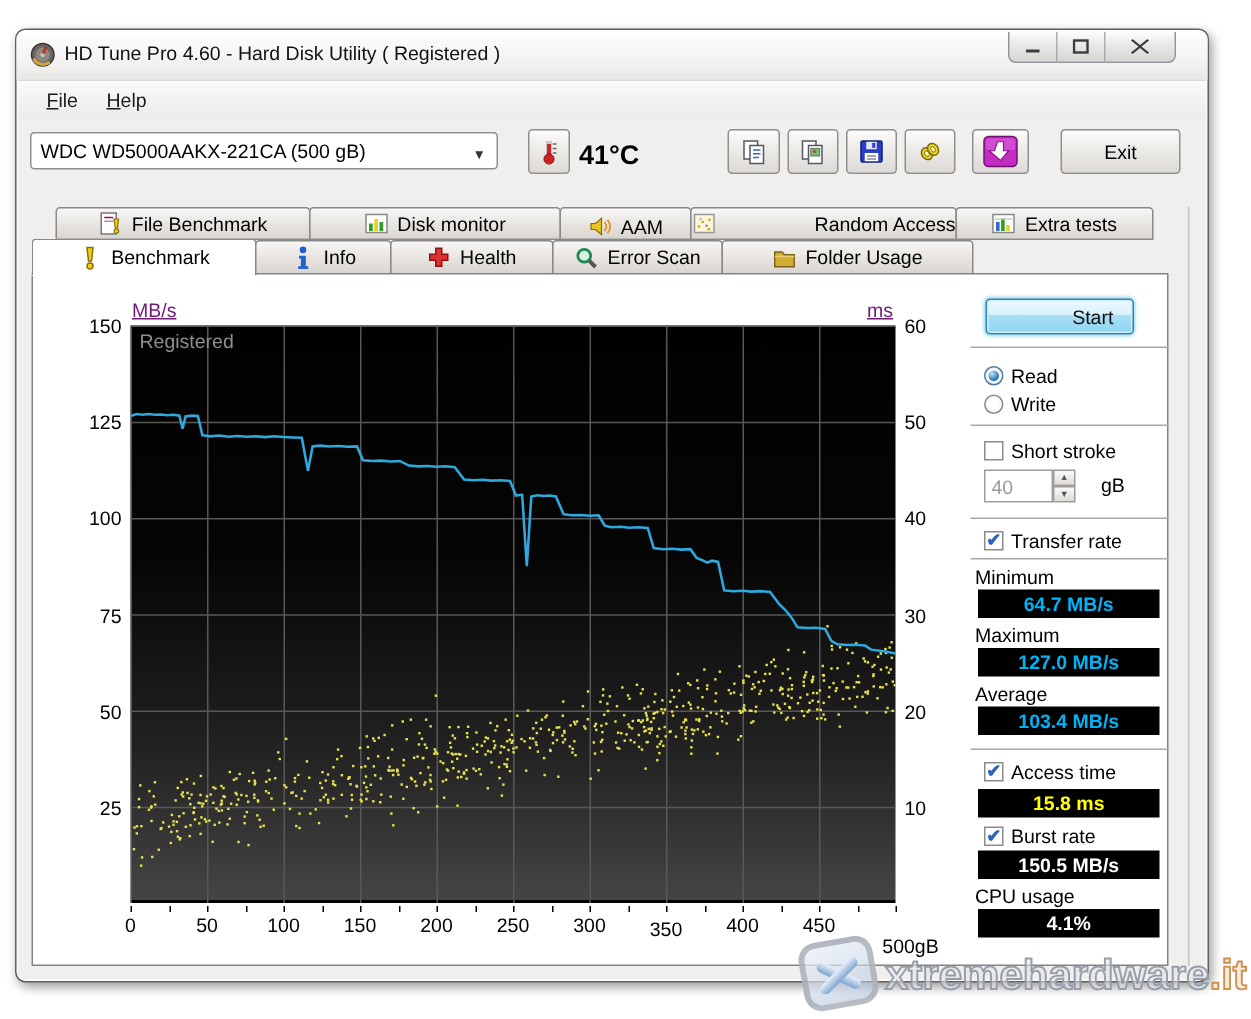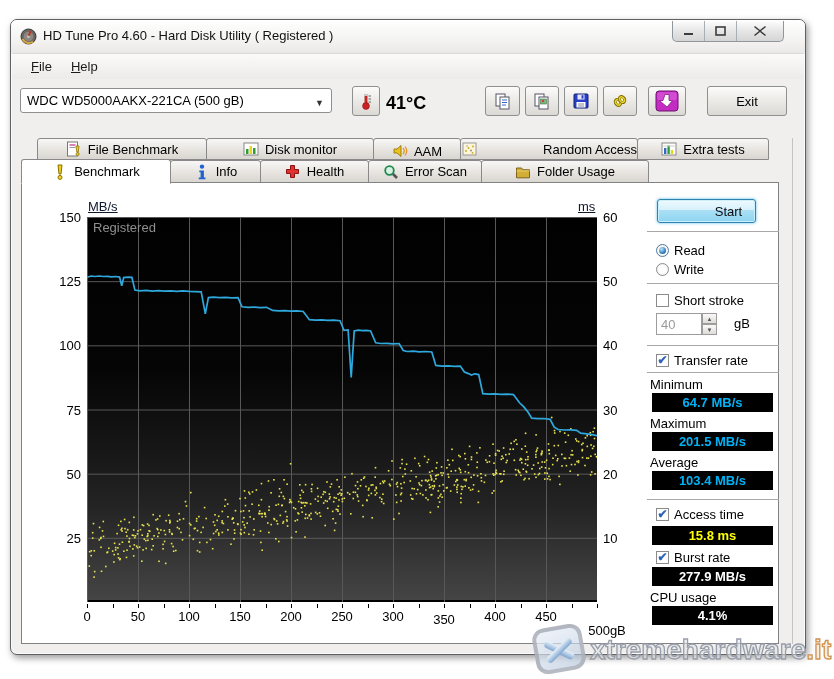--- a/index.html
+++ b/index.html
@@ -49,21 +49,21 @@
 
   
   #content{position:absolute;left:10px;top:162px;width:758px;height:462px;background:#fff;
     border:1px solid #828282;z-index:5;}
   #right-bevel{position:absolute;left:781px;top:118px;width:1px;height:506px;background:#c6c3bf;}
 
   
   #plot{position:absolute;left:65px;top:34px;width:510px;height:385px;
     background:linear-gradient(180deg,#010101 0%,#050505 40%,#232323 75%,#454545 100%);
     border-bottom:2px solid #000;}
-  .ax-unit{position:absolute;font-size:13px;color:#0f172a;text-decoration:underline;}
+  .ax-unit{position:absolute;font-size:13px;color:#701a75;text-decoration:underline;}
   .ylab{position:absolute;font-size:13px;color:#000;width:40px;}
   .ylab.left{text-align:right;}
   .xlab{position:absolute;font-size:13px;color:#000;transform:translateX(-50%);white-space:nowrap;}
   .xtick{position:absolute;width:1px;height:4px;background:#000;}
   #overlay-text{position:absolute;left:71px;top:37px;font-size:13px;color:#8f8f8f;z-index:3;}
 
   
   .divider{position:absolute;left:625px;width:132px;height:1px;background:#a8a8a8;}
   #start-btn{position:absolute;left:635px;top:16px;width:99px;height:24px;border:1px solid #2e84ae;
     border-radius:3px;background:linear-gradient(#eef9fe 0%,#d7f1fc 45%,#abe0f6 46%,#8ed4f1 100%);
@@ -1135,35 +1135,35 @@
 
     <div class="ctl-row" style="top:170px;">
       <span class="checkbox checked"></span>
       <span>Transfer rate</span>
     </div>
     <div class="divider" style="top:189px;"></div>
 
     <div class="plabel" style="top:194px;">Minimum</div>
     <div class="vbox" style="top: 210px; color: rgb(0, 178, 245);" id="vbox-min">64.7 MB/s</div>
     <div class="plabel" style="top:233px;">Maximum</div>
-    <div class="vbox" style="top: 249px; color: rgb(0, 178, 245);" id="vbox-max">201.5 MB/s</div>
+    <div class="vbox" style="top: 249px; color: rgb(0, 178, 245);" id="vbox-max">127.0 MB/s</div>
     <div class="plabel" style="top:272px;">Average</div>
     <div class="vbox" style="top: 288px; color: rgb(0, 178, 245);" id="vbox-avg">103.4 MB/s</div>
     <div class="divider" style="top:316px;"></div>
 
     <div class="ctl-row" style="top:324px;">
       <span class="checkbox checked"></span>
       <span>Access time</span>
     </div>
     <div class="vbox" style="top: 343px; color: rgb(255, 255, 0);" id="vbox-access">15.8 ms</div>
     <div class="ctl-row" style="top:367px;">
       <span class="checkbox checked"></span>
       <span>Burst rate</span>
     </div>
-    <div class="vbox" style="top: 384px; color: rgb(255, 255, 255);" id="vbox-burst">277.9 MB/s</div>
+    <div class="vbox" style="top: 384px; color: rgb(255, 255, 255);" id="vbox-burst">150.5 MB/s</div>
     <div class="plabel" style="top:407px;">CPU usage</div>
     <div class="vbox" style="top: 423px; color: rgb(255, 255, 255);" id="vbox-cpu">4.1%</div>
   </div>
 </div>
 
 <div id="watermark">
   <div id="wm-badge">
       <div class="x1"></div>
       <div class="x2"></div>
     </div>

